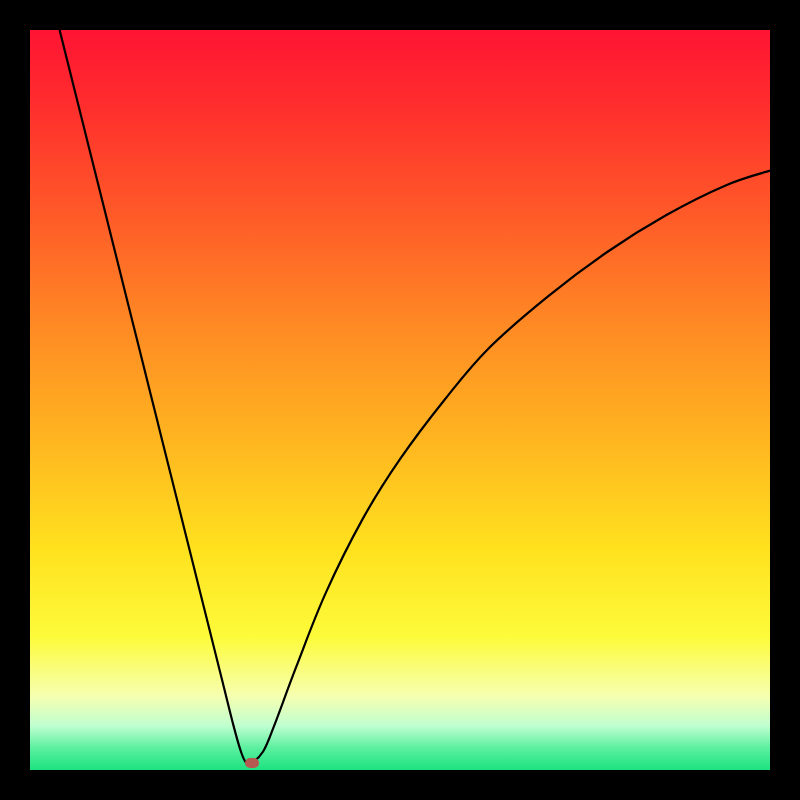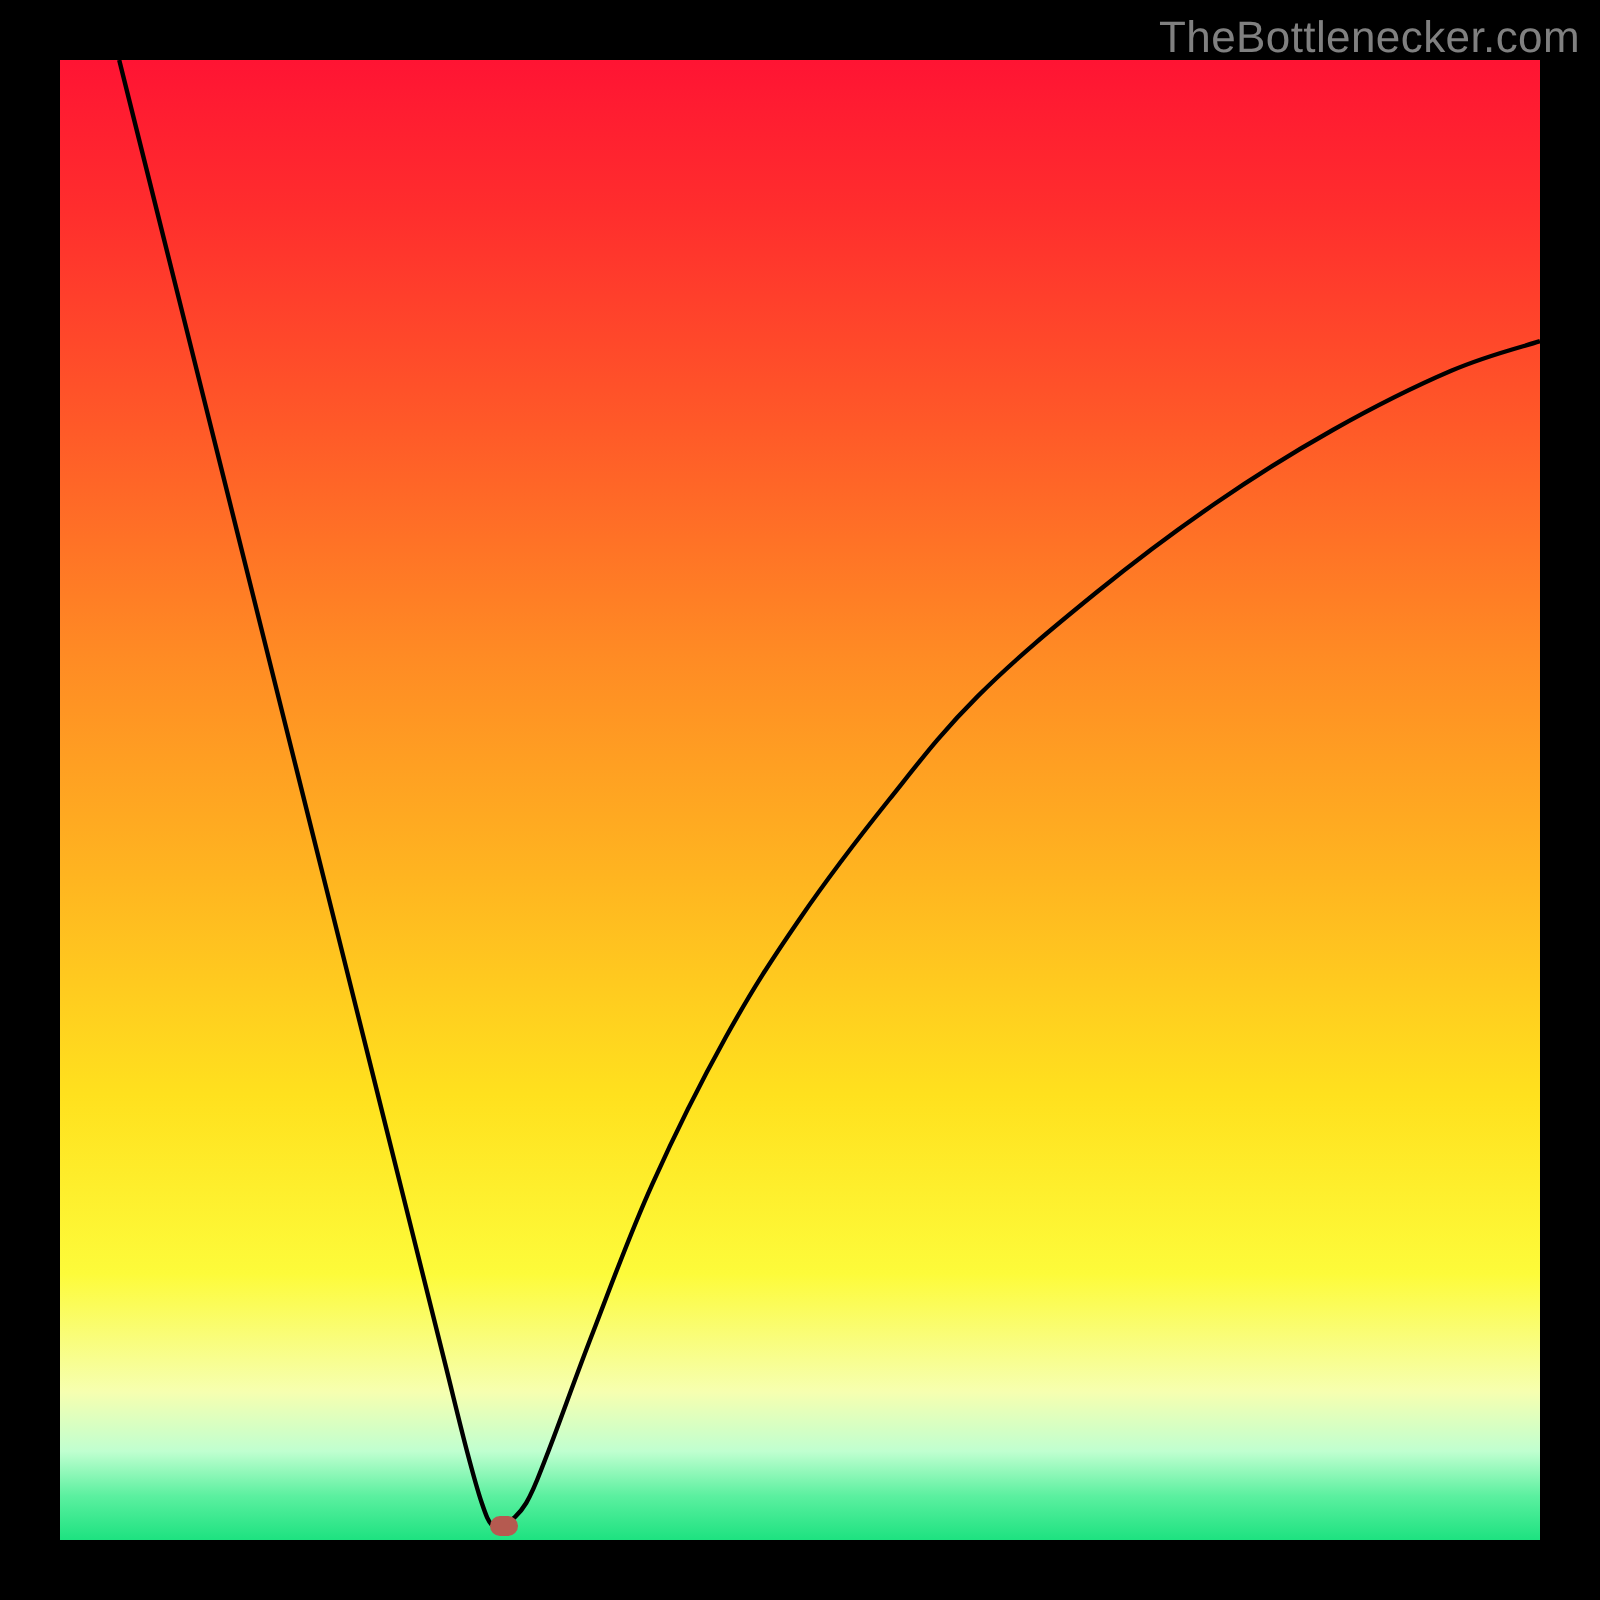--- a/index.html
+++ b/index.html
@@ -68,14 +68,13 @@
 </head>
 <body>
 
 <div class="frame">
   <div class="plot-area">
     <svg class="curve" viewBox="0 0 740 740" preserveAspectRatio="none">
       <path id="curve-path" fill="none" stroke="#000000" stroke-width="2.2" d="M 29.60 0.00 C 32.26 10.66, 39.07 37.89, 44.40 59.20 C 49.73 80.51, 53.87 97.09, 59.20 118.40 C 64.53 139.71, 68.67 156.29, 74.00 177.60 C 79.33 198.91, 83.47 215.49, 88.80 236.80 C 94.13 258.11, 98.27 274.69, 103.60 296.00 C 108.93 317.31, 113.07 333.89, 118.40 355.20 C 123.73 376.51, 127.87 393.09, 133.20 414.40 C 138.53 435.71, 142.67 452.29, 148.00 473.60 C 153.33 494.91, 157.47 511.49, 162.80 532.80 C 168.13 554.11, 172.27 570.69, 177.60 592.00 C 182.93 613.31, 187.74 632.55, 192.40 651.20 C 197.06 669.85, 200.17 682.95, 203.50 695.60 C 206.83 708.25, 208.64 714.84, 210.90 721.50 C 213.16 728.16, 214.08 730.60, 216.08 732.60 C 218.08 734.60, 218.94 734.60, 222.00 732.60 C 225.06 730.60, 229.10 728.16, 233.10 721.50 C 237.10 714.84, 238.21 710.92, 244.20 695.60 C 250.19 680.28, 257.08 660.38, 266.40 636.40 C 275.72 612.42, 284.01 589.04, 296.00 562.40 C 307.99 535.76, 319.68 512.38, 333.00 488.40 C 346.32 464.42, 355.35 450.51, 370.00 429.20 C 384.65 407.89, 398.42 389.98, 414.40 370.00 C 430.38 350.02, 440.15 336.85, 458.80 318.20 C 477.45 299.55, 496.69 283.72, 518.00 266.40 C 539.31 249.08, 555.89 236.65, 577.20 222.00 C 598.51 207.35, 615.09 196.99, 636.40 185.00 C 657.71 173.01, 676.95 163.39, 695.60 155.40 C 714.25 147.41, 732.01 143.26, 740.00 140.60"></path>
     </svg>
     <div class="marker" id="marker" style="left: 222px; top: 732.6px; background: rgb(181, 90, 80);"></div>
   </div>
-  <div class="attribution">TheBottlenecker.com</div>
 </div>
 
 </body></html>

